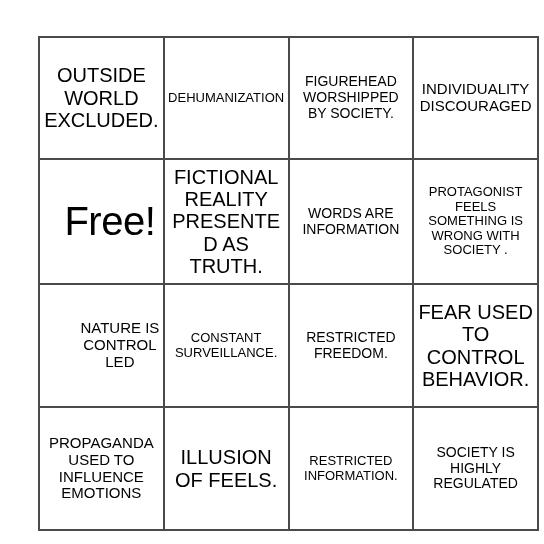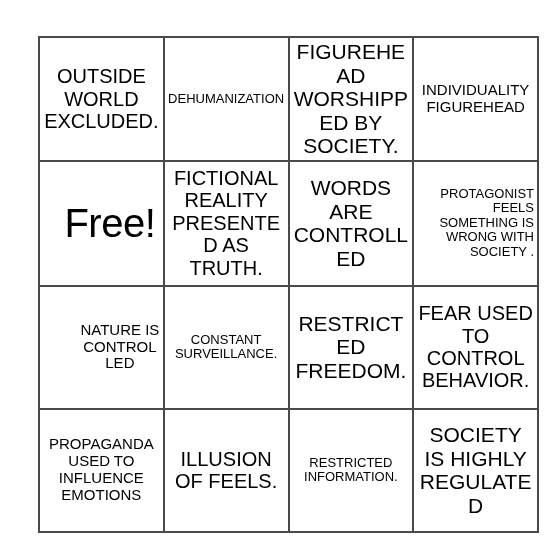--- a/index.html
+++ b/index.html
@@ -38,42 +38,42 @@
     word-wrap: break-word;
   }
   tr.row-0 td { height: 116px; }
   tr.row-1 td { height: 119px; }
   tr.row-2 td { height: 117px; }
   tr.row-3 td { height: 117px; }
 
   
   .fs-xl  { font-size: 40px; letter-spacing: -0.5px; }
   .fs-lg  { font-size: 20px; }
-  .fs-md  { font-size: 21px; }
+  .fs-md  { font-size: 14px; }
   .fs-sm  { font-size: 15px; }
   .fs-xs  { font-size: 13px; }
   .fs-xxs { font-size: 13px; }
 </style>
 </head>
 <body style="background: rgb(255, 255, 255); color: rgb(0, 0, 0);">
 
 <div id="card-wrap">
   <table class="bingo-grid">
     <tbody>
       <tr class="row-0">
         <td class="fs-lg" style="border-color: rgb(74, 74, 74);"><span>OUTSIDE WORLD EXCLUDED.</span></td>
         <td class="fs-xxs" style="border-color: rgb(74, 74, 74);"><span>DEHUMANIZATION</span></td>
         <td class="fs-md" style="border-color: rgb(74, 74, 74);"><span>FIGUREHEAD WORSHIPPED BY SOCIETY.</span></td>
-        <td class="fs-sm" style="border-color: rgb(74, 74, 74);"><span>INDIVIDUALITY FIGUREHEAD</span></td>
+        <td class="fs-sm" style="border-color: rgb(74, 74, 74);"><span>INDIVIDUALITY DISCOURAGED</span></td>
       </tr>
       <tr class="row-1">
         <td class="fs-xl" style="border-color: rgb(74, 74, 74); padding-left: 20px;"><span>Free!</span></td>
         <td class="fs-lg" style="border-color: rgb(74, 74, 74);"><span>FICTIONAL REALITY PRESENTED AS TRUTH.</span></td>
-        <td class="fs-md" style="border-color: rgb(74, 74, 74);"><span>WORDS ARE CONTROLLED</span></td>
-        <td class="fs-xs" style="border-color: rgb(74, 74, 74); text-align: right;"><span>PROTAGONIST FEELS SOMETHING IS WRONG WITH SOCIETY .</span></td>
+        <td class="fs-md" style="border-color: rgb(74, 74, 74);"><span>WORDS ARE INFORMATION</span></td>
+        <td class="fs-xs" style="border-color: rgb(74, 74, 74);"><span>PROTAGONIST FEELS SOMETHING IS WRONG WITH SOCIETY .</span></td>
       </tr>
       <tr class="row-2">
         <td class="fs-sm" style="border-color: rgb(74, 74, 74); padding-left: 40px;"><span>NATURE IS CONTROLLED</span></td>
         <td class="fs-xs" style="border-color: rgb(74, 74, 74);"><span>CONSTANT SURVEILLANCE.</span></td>
         <td class="fs-md" style="border-color: rgb(74, 74, 74);"><span>RESTRICTED FREEDOM.</span></td>
         <td class="fs-lg" style="border-color: rgb(74, 74, 74);"><span>FEAR USED TO CONTROL BEHAVIOR.</span></td>
       </tr>
       <tr class="row-3">
         <td class="fs-sm" style="border-color: rgb(74, 74, 74);"><span>PROPAGANDA USED TO INFLUENCE EMOTIONS</span></td>
         <td class="fs-lg" style="border-color: rgb(74, 74, 74);"><span>ILLUSION OF FEELS.</span></td>

